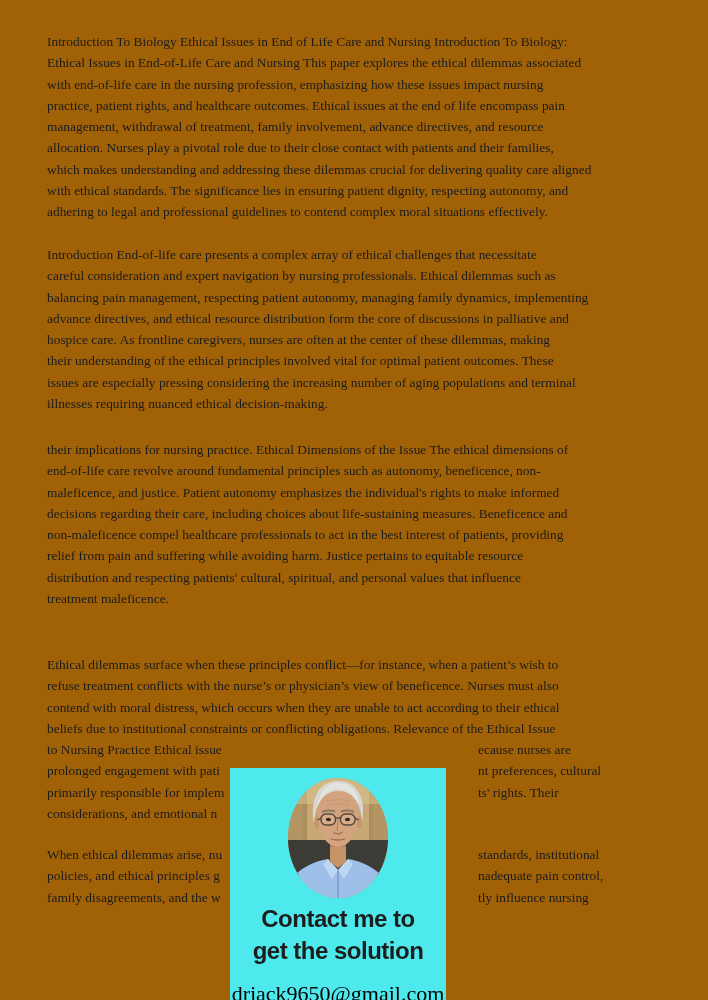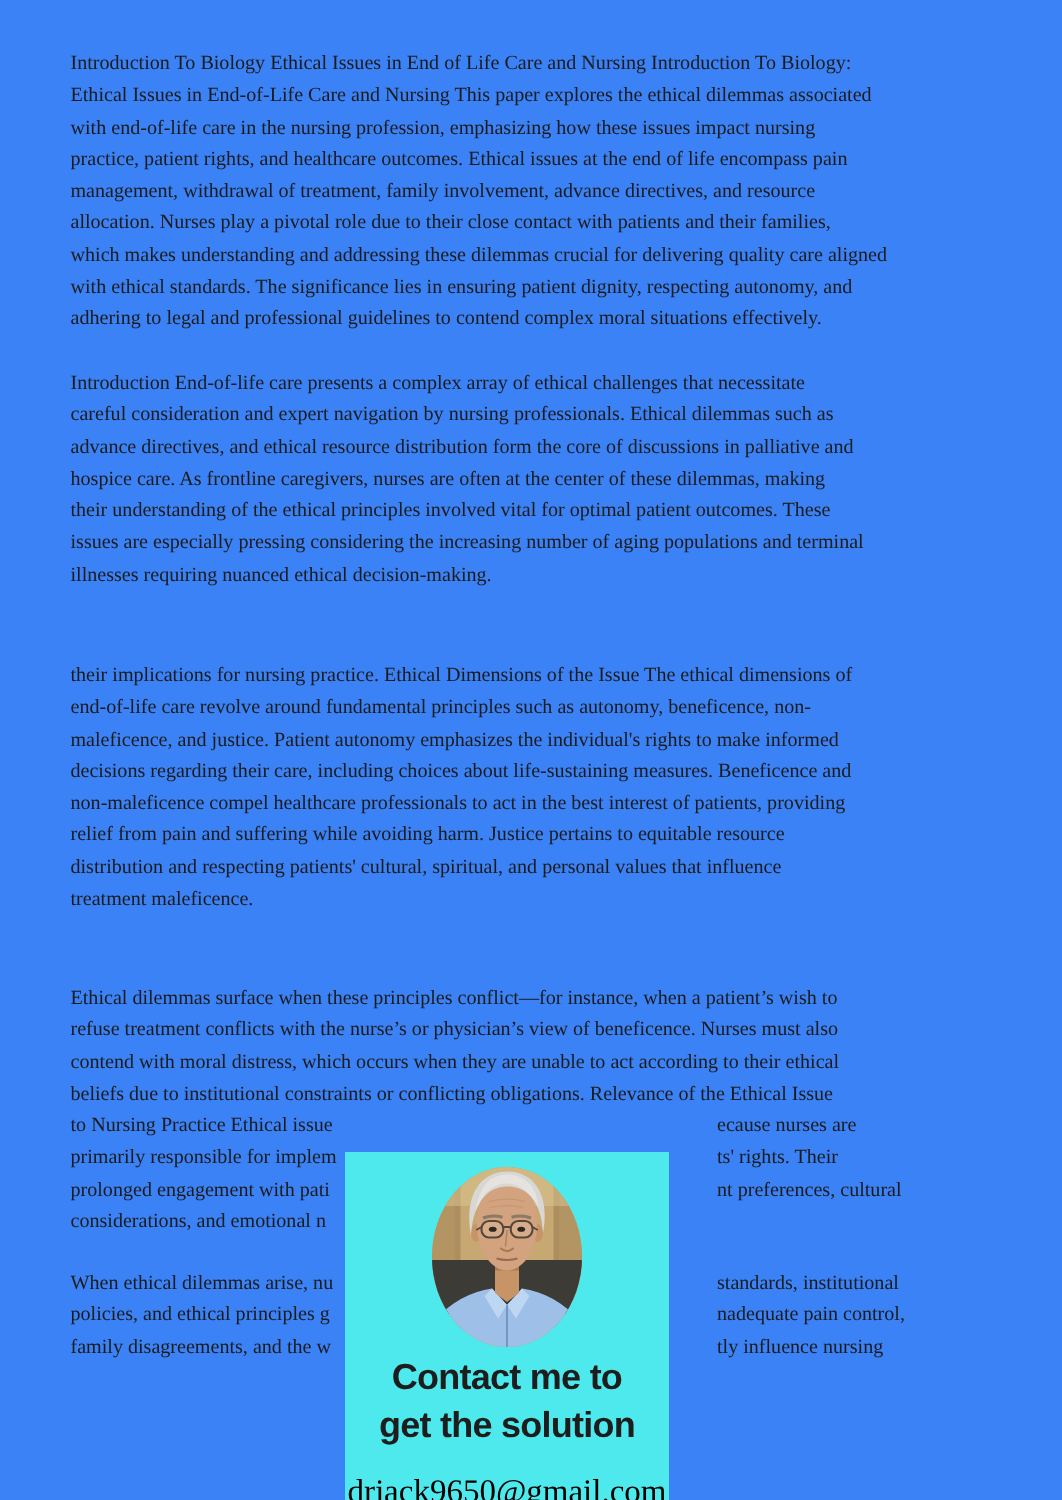--- a/index.html
+++ b/index.html
@@ -4,21 +4,21 @@
 <style>
   html, body { margin: 0; padding: 0; }
   body {
     width: 708px; height: 1000px;
     background: #ffffff;
     position: relative;
     font-family: "Liberation Serif", serif;
     color: #1b1b1b;
     overflow: hidden;
   }
-  .page { position: absolute; inset: 0; background: #3b82f6; }
+  .page { position: absolute; inset: 0; background: #a16207; }
 
   
   #text-flow { position: absolute; inset: 0; }
   .para {
     position: absolute;
     left: 47px;
     width: 615px;
     font-size: 13.4px;
     line-height: 21.25px;
   }
@@ -72,20 +72,21 @@
         <div class="line">practice, patient rights, and healthcare outcomes. Ethical issues at the end of life encompass pain</div>
         <div class="line">management, withdrawal of treatment, family involvement, advance directives, and resource</div>
         <div class="line">allocation. Nurses play a pivotal role due to their close contact with patients and their families,</div>
         <div class="line">which makes understanding and addressing these dilemmas crucial for delivering quality care aligned</div>
         <div class="line">with ethical standards. The significance lies in ensuring patient dignity, respecting autonomy, and</div>
         <div class="line">adhering to legal and professional guidelines to contend complex moral situations effectively.</div>
       </div>
       <div class="para" style="top: 244px;">
         <div class="line">Introduction End-of-life care presents a complex array of ethical challenges that necessitate</div>
         <div class="line">careful consideration and expert navigation by nursing professionals. Ethical dilemmas such as</div>
+        <div class="line">balancing pain management, respecting patient autonomy, managing family dynamics, implementing</div>
         <div class="line">advance directives, and ethical resource distribution form the core of discussions in palliative and</div>
         <div class="line">hospice care. As frontline caregivers, nurses are often at the center of these dilemmas, making</div>
         <div class="line">their understanding of the ethical principles involved vital for optimal patient outcomes. These</div>
         <div class="line">issues are especially pressing considering the increasing number of aging populations and terminal</div>
         <div class="line">illnesses requiring nuanced ethical decision-making.</div>
       </div>
       <div class="para" style="top: 439px;">
         <div class="line">their implications for nursing practice. Ethical Dimensions of the Issue The ethical dimensions of</div>
         <div class="line">end-of-life care revolve around fundamental principles such as autonomy, beneficence, non-</div>
         <div class="line">maleficence, and justice. Patient autonomy emphasizes the individual's rights to make informed</div>
@@ -94,22 +95,22 @@
         <div class="line">relief from pain and suffering while avoiding harm. Justice pertains to equitable resource</div>
         <div class="line">distribution and respecting patients' cultural, spiritual, and personal values that influence</div>
         <div class="line">treatment maleficence.</div>
       </div>
       <div class="para" style="top: 654px;">
         <div class="line">Ethical dilemmas surface when these principles conflict—for instance, when a patient’s wish to</div>
         <div class="line">refuse treatment conflicts with the nurse’s or physician’s view of beneficence. Nurses must also</div>
         <div class="line">contend with moral distress, which occurs when they are unable to act according to their ethical</div>
         <div class="line">beliefs due to institutional constraints or conflicting obligations. Relevance of the Ethical Issue</div>
         <div class="line"><span>to Nursing Practice Ethical issue</span><span class="frag-right">ecause nurses are</span></div>
+        <div class="line"><span>prolonged engagement with pati</span><span class="frag-right">nt preferences, cultural</span></div>
         <div class="line"><span>primarily responsible for implem</span><span class="frag-right">ts' rights. Their</span></div>
-        <div class="line"><span>prolonged engagement with pati</span><span class="frag-right">nt preferences, cultural</span></div>
         <div class="line"><span>considerations, and emotional n</span><span class="frag-right"></span></div>
       </div>
       <div class="para" style="top: 844px;">
         <div class="line"><span>When ethical dilemmas arise, nu</span><span class="frag-right">standards, institutional</span></div>
         <div class="line"><span>policies, and ethical principles g</span><span class="frag-right">nadequate pain control,</span></div>
         <div class="line"><span>family disagreements, and the w</span><span class="frag-right">tly influence nursing</span></div>
       </div>
     </div>
 
   <div class="overlay">

